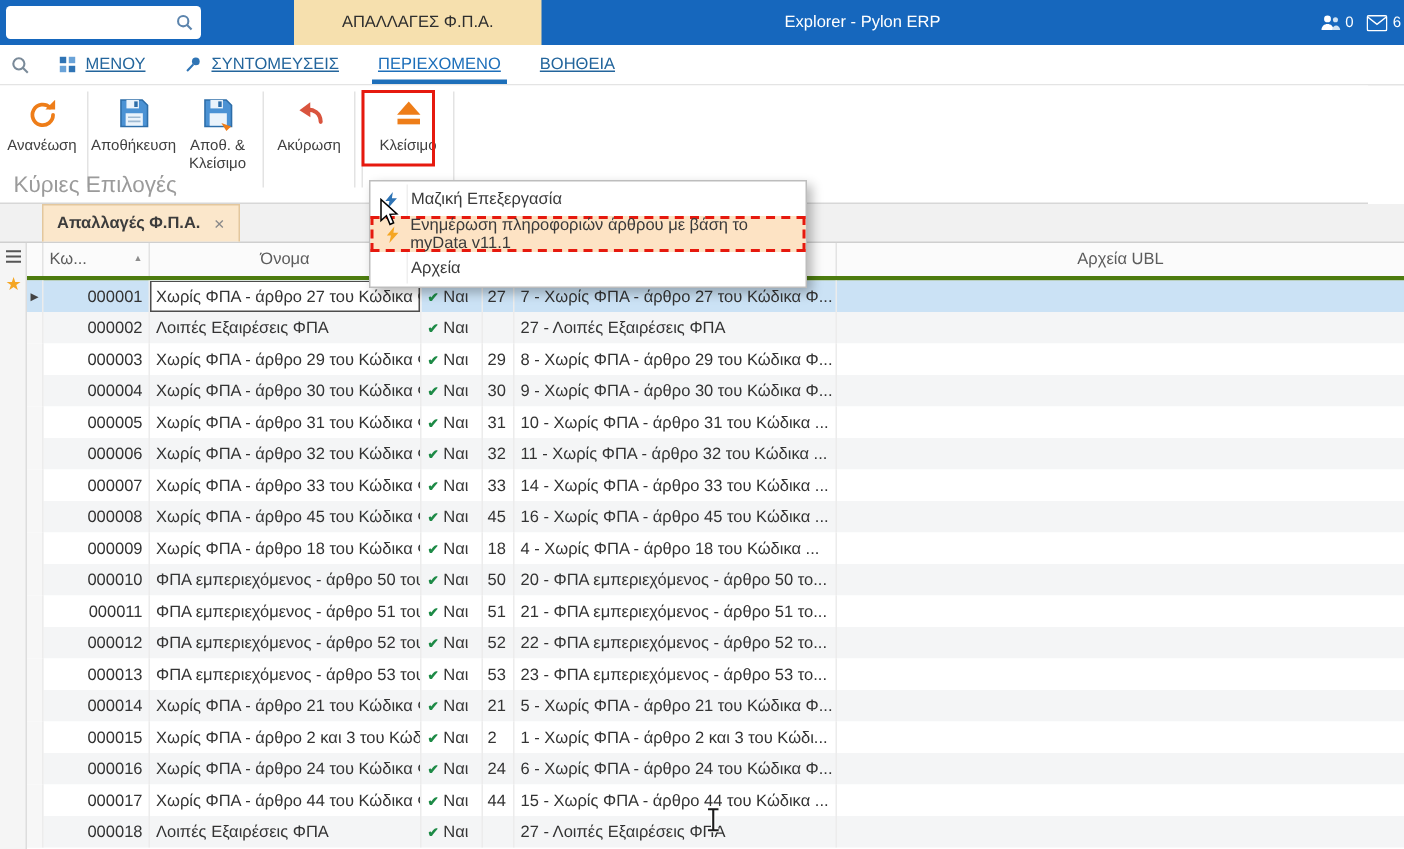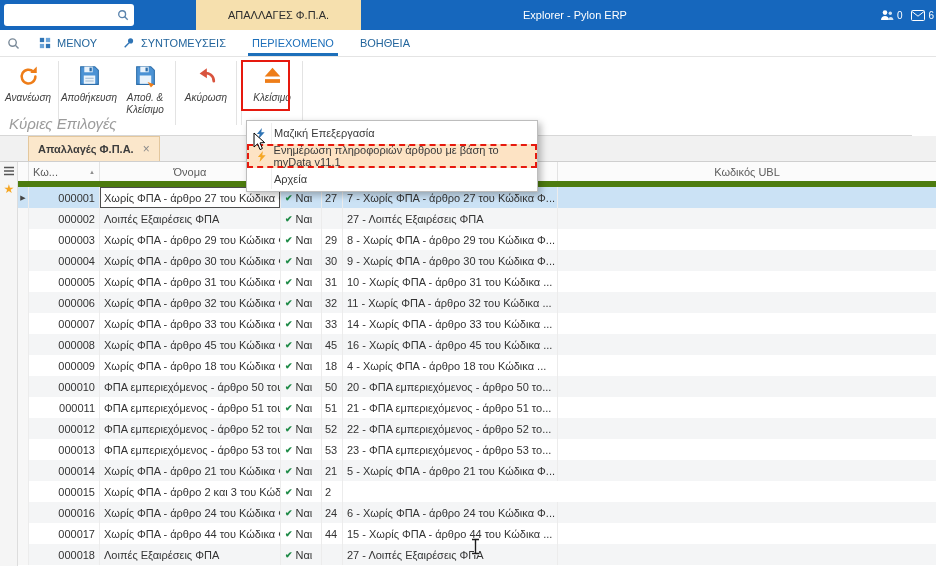--- a/index.html
+++ b/index.html
@@ -20,26 +20,26 @@
   .app-tab { position:absolute; left:196px; top:0; width:165px; height:30px; background:#f6e0ae;
     color:#2e2e2e; display:flex; align-items:center; justify-content:center; font-size:11px; }
   .topbar-title { position:absolute; left:430px; top:9px; width:290px; text-align:center; color:#fff; font-size:11px; }
   .topbar-badges { position:absolute; right:2px; top:0; height:30px; display:flex; align-items:center; gap:9px; color:#fff; font-size:10px; }
   .badge { display:flex; align-items:center; gap:3px; }
 
   
   .menubar { position:absolute; left:0; top:30px; width:936px; height:27px; background:#fff;
     border-bottom:1px solid #e4e4e4; display:flex; align-items:stretch; }
   .menubar-lead { width:26px; display:flex; align-items:center; justify-content:center; }
-  .menu-item { display:flex; align-items:center; gap:6px; padding:0 13px; color:#23659c; font-size:11px; position:relative; cursor:default; }
+  .menu-item { display:flex; align-items:center; gap:6px; padding:0 13px; color:#23659c; font-size:11px; position:relative; cursor:default;text-decoration:underline; }
   .menu-item.active { color:#1d6fba; }
   .menu-item.active::after { content:""; position:absolute; left:9px; right:9px; bottom:0; height:3px; background:#1d6fba; }
 
   
-  .ribbon { position:absolute; left:0; top:57px; width:912px; height:79px; background:#fff; border-bottom:1px solid #d7d7d7;font-style:italic; }
+  .ribbon { position:absolute; left:0; top:57px; width:912px; height:79px; background:#fff; border-bottom:1px solid #d7d7d7; }
   .ribbon-buttons { display:flex; align-items:flex-start; height:100%; }
   .rb { width:56px; padding-top:6px; display:flex; flex-direction:column; align-items:center; gap:4px;
     text-align:center; color:#404040; font-size:10px; line-height:1.15; cursor:default; }
   .rb-sep { width:1px; background:#e3e3e3; height:64px; margin:4px 2px 0; }
   .ribbon-group-label { position:absolute; left:9px; bottom:3px; color:#9b9b9b; font-size:15px; }
   .actions-red-box { position:absolute; left:241px; top:60px; width:49px; height:51px;
     border:2px solid #e6190e; pointer-events:none; z-index:30; }
 
   
   .tabstrip { position:absolute; left:0; top:136px; width:936px; height:26px; background:#f1f1f1;
@@ -49,21 +49,21 @@
   .doc-tab .close-x { font-weight:normal; color:#8a8a8a; font-size:12px; }
 
   
   .left-rail { position:absolute; left:0; top:162px; width:18px; height:404px; background:#f5f5f5; border-right:1px solid #ddd; }
   .rail-icon { width:18px; height:18px; display:flex; align-items:center; justify-content:center; }
   .rail-star { color:#f5a623; font-size:12px; line-height:1; }
 
   
   .grid { position:absolute; left:18px; top:162px; width:918px; height:404px; background:#fff; overflow:hidden; }
   .grid-header, .grid-row { display:grid; grid-template-columns:11px 71px 181px 41px 21px 215px 1fr; }
-  .grid-header { height:25px; background:#fbfbfb; border-bottom:6px solid #4d7c0f; color:#5c5c5c; }
+  .grid-header { height:25px; background:#fbfbfb; border-bottom:3px solid #4d7c0f; color:#5c5c5c; }
   .gh-cell { border-right:1px solid #e3e3e3; display:flex; align-items:center; padding:0 4px; overflow:hidden; white-space:nowrap; }
   .gh-cell.center { justify-content:center; }
   .gh-cell:last-child { border-right:none; }
   .sort-icon { margin-left:auto; font-size:6px; color:#8d8d8d; }
   .grid-row { height:21px; background:#fff; }
   .grid-row.alt { background:#f4f5f6; }
   .grid-row.selected { background:#cbe2f5; }
   .g-cell { border-right:1px solid #ececec; display:flex; align-items:center; padding:0 4px; overflow:hidden; white-space:nowrap; }
   .g-cell:last-child { border-right:none; }
   .g-cell.gutter { padding:0 1px; background:#f7f7f7; color:#444; font-size:7px; justify-content:center; }
@@ -241,21 +241,21 @@
   <div class="grid-header">
     <div class="gh-cell gutter"></div>
     <div class="gh-cell">
       <span>Κω...</span>
       <span class="sort-icon">▲</span>
     </div>
     <div class="gh-cell center">Όνομα</div>
     <div class="gh-cell"></div>
     <div class="gh-cell"></div>
     <div class="gh-cell"></div>
-    <div class="gh-cell center">Κωδικός UBL</div>
+    <div class="gh-cell center">Αρχεία UBL</div>
   </div>
   <div>
   <div class="grid-row selected">
     <div class="g-cell gutter">▶</div>
     <div class="g-cell code">000001</div>
     <div class="g-cell name editing">Χωρίς ΦΠΑ - άρθρο 27 του Κώδικα ΦΠΑ</div>
     <div class="g-cell yes">
       <span class="check" style="visibility: visible;">✔</span>
       <span>Ναι</span>
     </div>
@@ -435,20 +435,21 @@
 
   <div class="grid-row">
     <div class="g-cell gutter"></div>
     <div class="g-cell code">000015</div>
     <div class="g-cell name">Χωρίς ΦΠΑ - άρθρο 2 και 3 του Κώδικα ...</div>
     <div class="g-cell yes">
       <span class="check" style="visibility: visible;">✔</span>
       <span>Ναι</span>
     </div>
     <div class="g-cell article">2</div>
+    <div class="g-cell mydata">1 - Χωρίς ΦΠΑ - άρθρο 2 και 3 του Κώδι...</div>
     <div class="g-cell ubl"></div>
   </div>
 
   <div class="grid-row alt">
     <div class="g-cell gutter"></div>
     <div class="g-cell code">000016</div>
     <div class="g-cell name">Χωρίς ΦΠΑ - άρθρο 24 του Κώδικα ΦΠΑ...</div>
     <div class="g-cell yes">
       <span class="check" style="visibility: visible;">✔</span>
       <span>Ναι</span>

